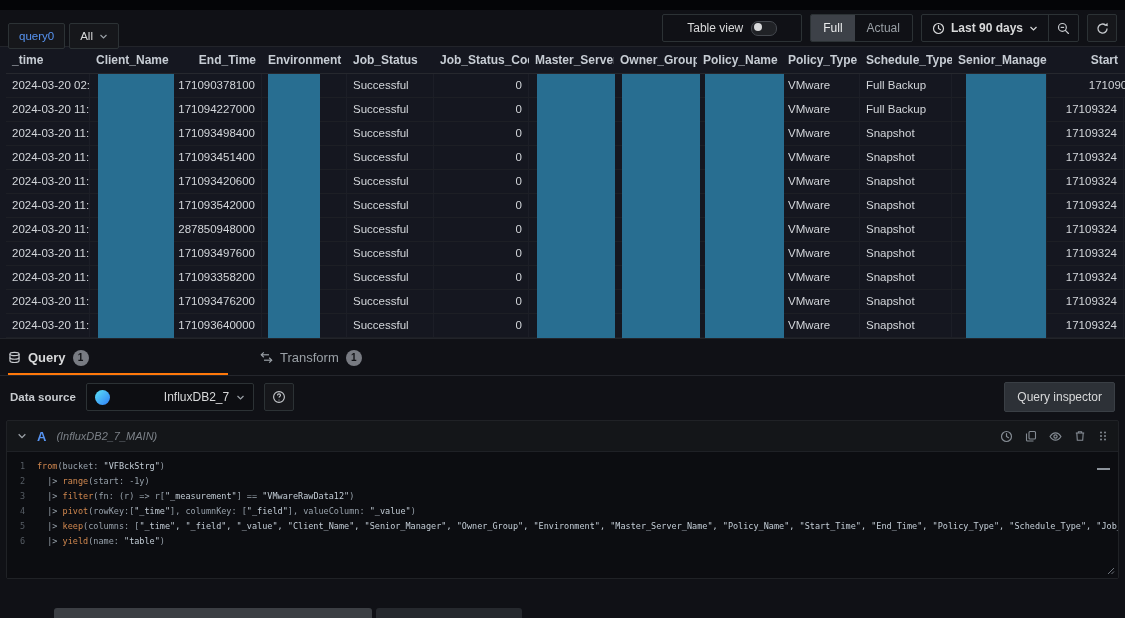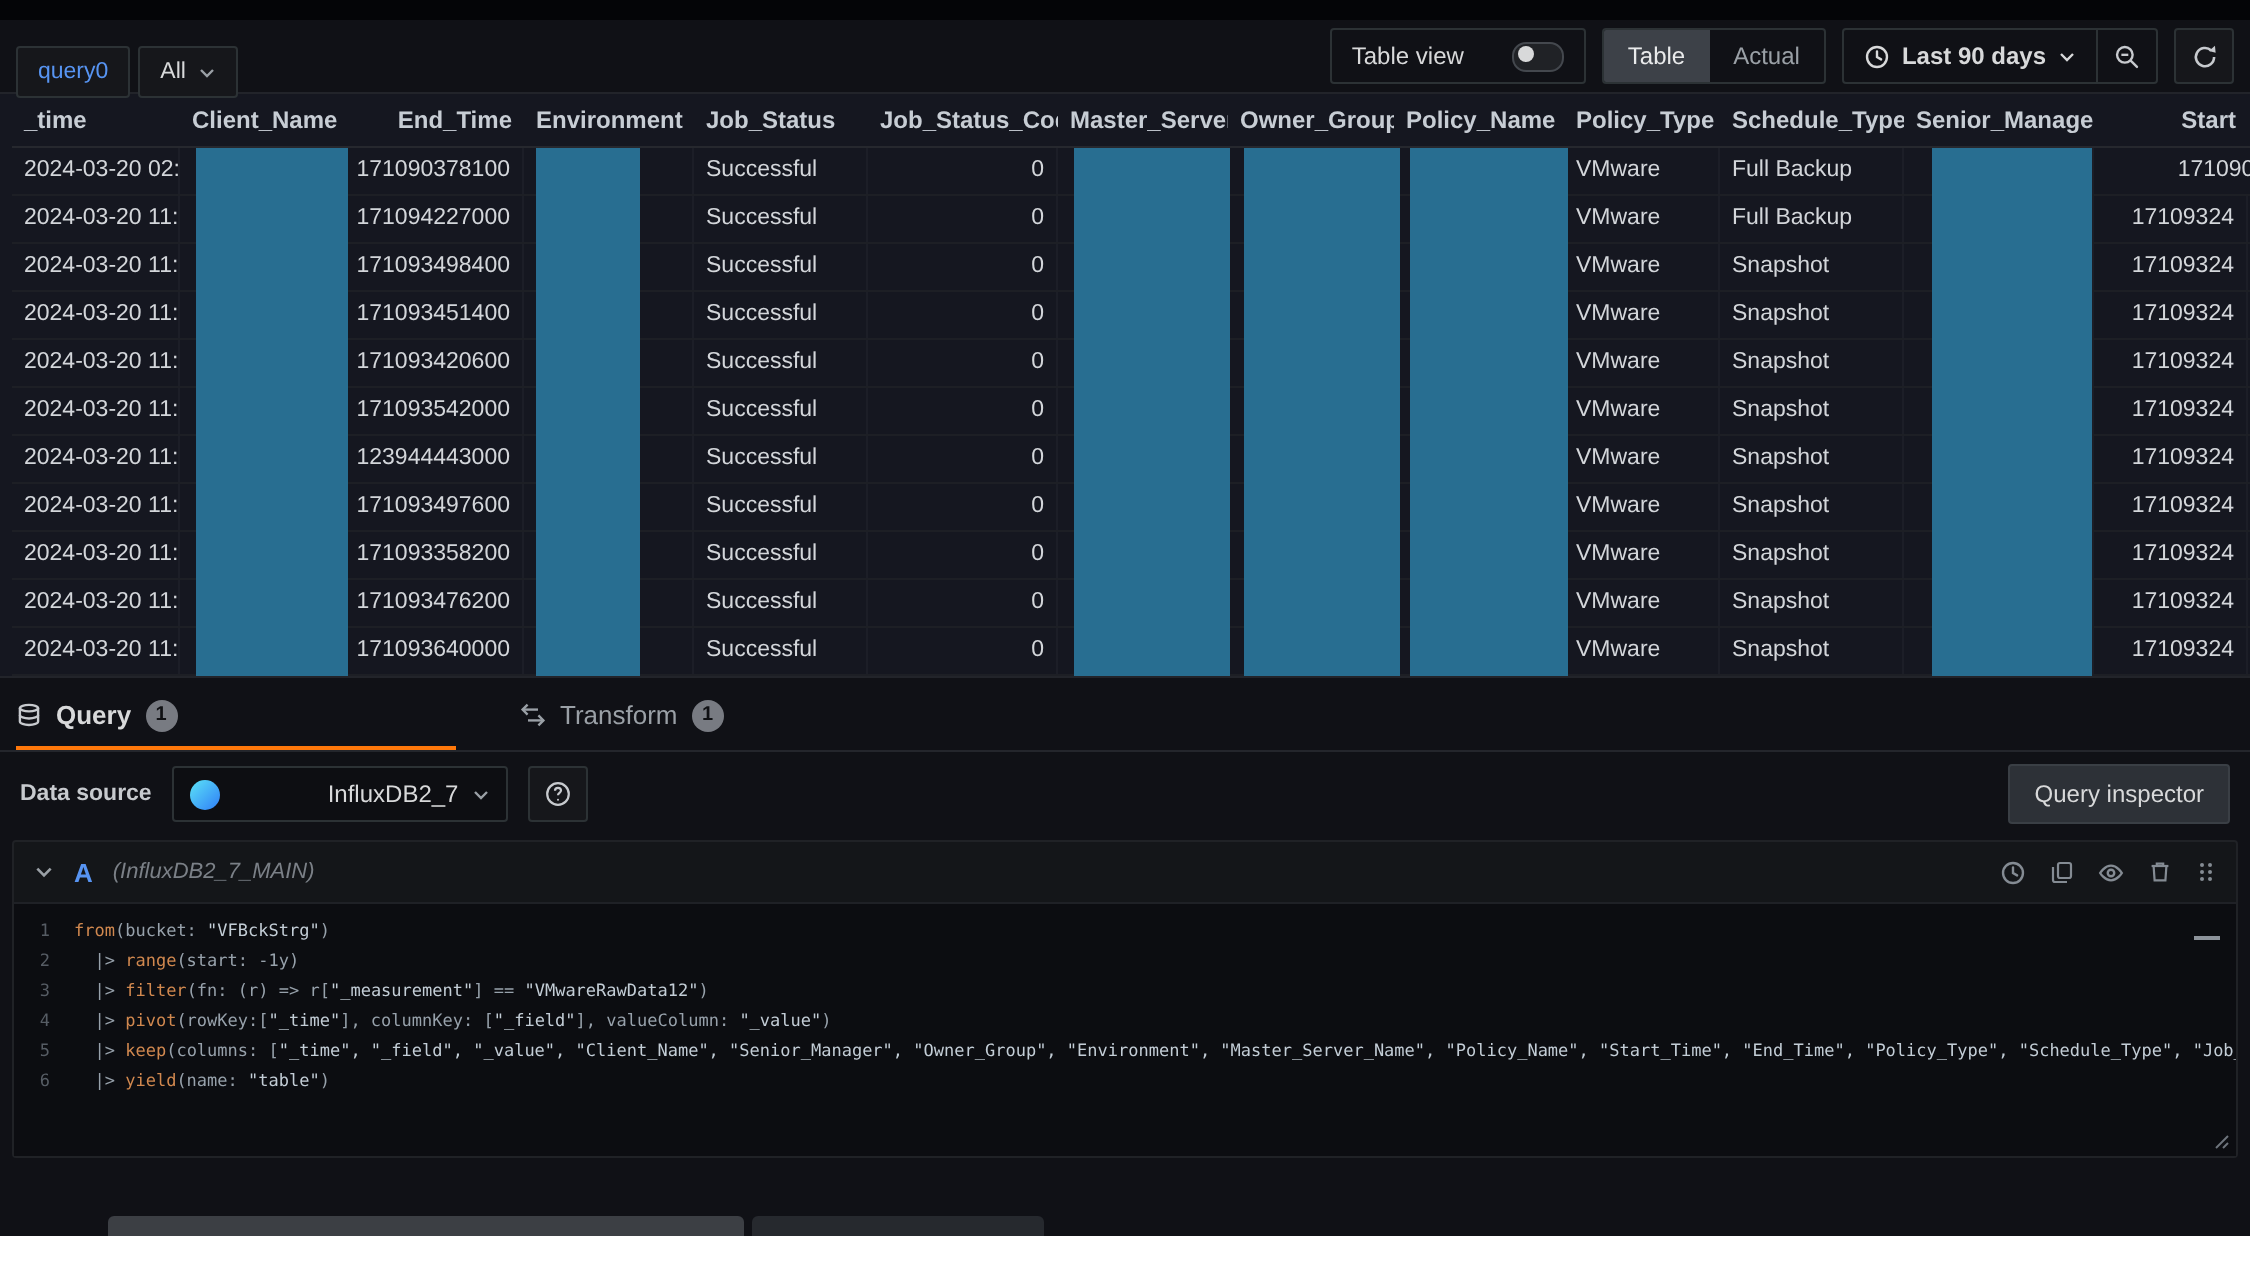--- a/index.html
+++ b/index.html
@@ -9,22 +9,22 @@
        overflow:hidden;color:#d8d9da;}
   .topstrip{height:10px;background:#040507;}
   
   .toolbar{height:36px;display:flex;align-items:center;padding:0 8px;justify-content:space-between;}
   .tb-left{display:flex;align-items:center;gap:4px;margin-top:16px;}
   .chip{height:24px;display:flex;align-items:center;padding:0 10px;border:1px solid #2c3235;
         background:#16171b;border-radius:2px;font-size:11.5px;cursor:pointer;}
   .chip.varname{color:#5794f2;}
   .chip .chev{margin-left:6px;color:#9aa0a6;}
   .tb-right{display:flex;align-items:center;gap:8px;}
-  .tvwrap{height:26px;display:flex;align-items:center;gap:24px;border:1px solid #2c3235;
-          border-radius:2px;padding:0 10px;font-size:12px;color:#d8d9da;text-align:right;}
+  .tvwrap{height:26px;display:flex;align-items:center;gap:8px;border:1px solid #2c3235;
+          border-radius:2px;padding:0 24px;font-size:12px;color:#d8d9da;text-align:right;}
   .toggle{width:24px;height:13px;border-radius:7px;background:#202226;border:1px solid #44484e;
           position:relative;cursor:pointer;}
   .toggle .knob{position:absolute;left:2px;top:1.5px;width:8px;height:8px;border-radius:50%;background:#d8d9da;}
   .seg{display:flex;height:26px;border:1px solid #2c3235;border-radius:2px;overflow:hidden;}
   .seg .opt{padding:0 12px;display:flex;align-items:center;font-size:12px;color:#9aa0a6;cursor:pointer;}
   .seg .opt.sel{background:#3d4148;color:#e9eaeb;}
   .timegroup{display:flex;height:26px;border:1px solid #2c3235;border-radius:2px;align-items:stretch;}
   .timebtn{display:flex;align-items:center;gap:6px;padding:0 10px;font-size:12px;font-weight:bold;cursor:pointer;}
   .zoombtn{display:flex;align-items:center;padding:0 8px;border-left:1px solid #2c3235;cursor:pointer;color:#c7cace;}
   .iconbtn{width:28px;height:26px;border:1px solid #2c3235;border-radius:2px;display:flex;
@@ -115,21 +115,21 @@
       </div>
     </div>
     <div class="tb-right">
       <div class="tvwrap">
         <span>Table view</span>
         <span class="toggle">
             <span class="knob"></span>
           </span>
       </div>
       <div class="seg">
-        <div class="opt sel">Table</div>
+        <div class="opt sel">Full</div>
         <div class="opt">Actual</div>
       </div>
       <div class="timegroup">
         <div class="timebtn">
           <span class="icon">
             <svg width="13" height="13" viewBox="0 0 12 12">
                 <circle cx="6" cy="6" r="4.6" fill="none" stroke="currentColor" stroke-width="1.1"></circle>
                 <path d="M6 3.4V6l1.9 1.1" fill="none" stroke="currentColor" stroke-width="1.1" stroke-linecap="round"></path>
               </svg>
           </span>
@@ -265,21 +265,21 @@
             <div class="td" style="width: 83px;"></div>
             <div class="td" style="width: 85px;"></div>
             <div class="td" style="width: 78px;">VMware</div>
             <div class="td" style="width: 92px;">Snapshot</div>
             <div class="td" style="width: 95px;"></div>
             <div class="td r" style="width: 77px;">17109324</div>
           </div>
           <div class="tr">
             <div class="td" style="width: 84px;">2024-03-20 11:00..</div>
             <div class="td" style="width: 82px;"></div>
-            <div class="td r" style="width: 90px;">123944443000</div>
+            <div class="td r" style="width: 90px;">287850948000</div>
             <div class="td" style="width: 85px;"></div>
             <div class="td" style="width: 87px;">Successful</div>
             <div class="td r" style="width: 95px;">0</div>
             <div class="td" style="width: 85px;"></div>
             <div class="td" style="width: 83px;"></div>
             <div class="td" style="width: 85px;"></div>
             <div class="td" style="width: 78px;">VMware</div>
             <div class="td" style="width: 92px;">Snapshot</div>
             <div class="td" style="width: 95px;"></div>
             <div class="td r" style="width: 77px;">17109324</div>

